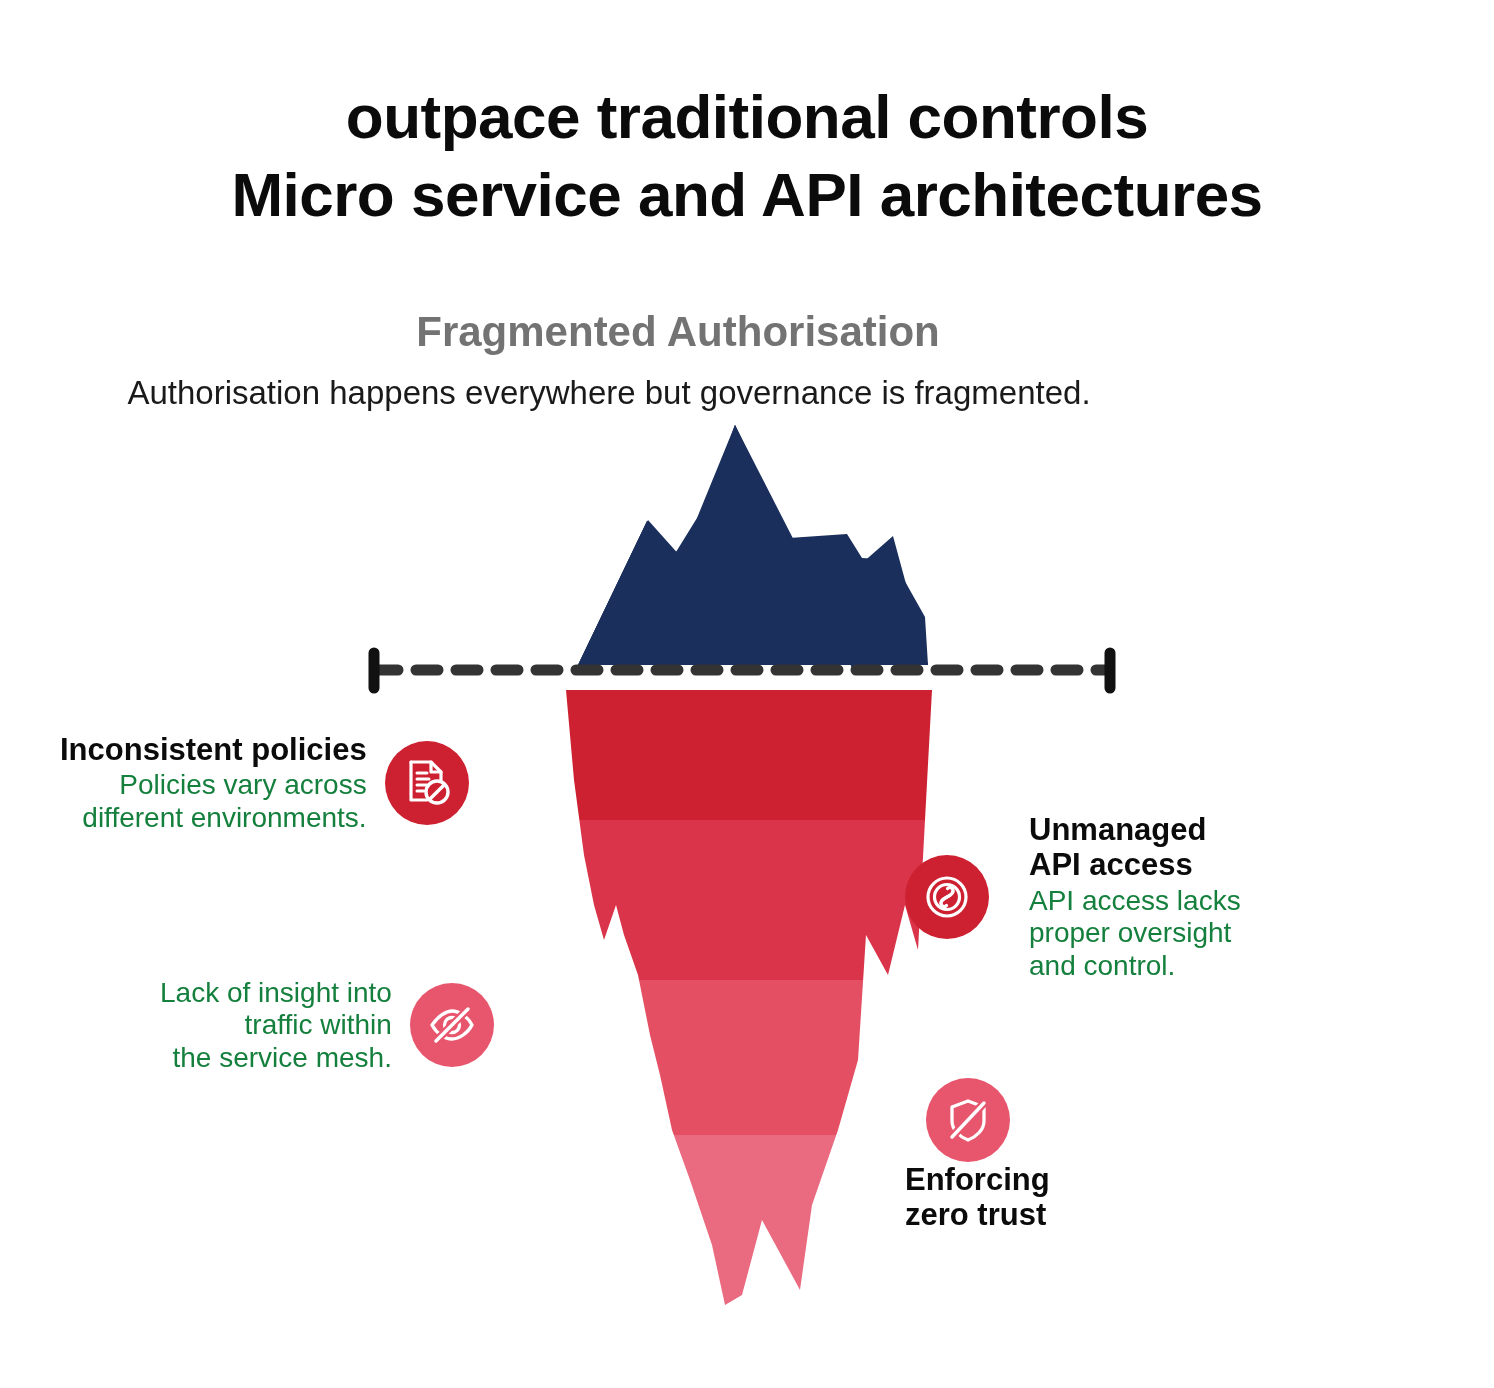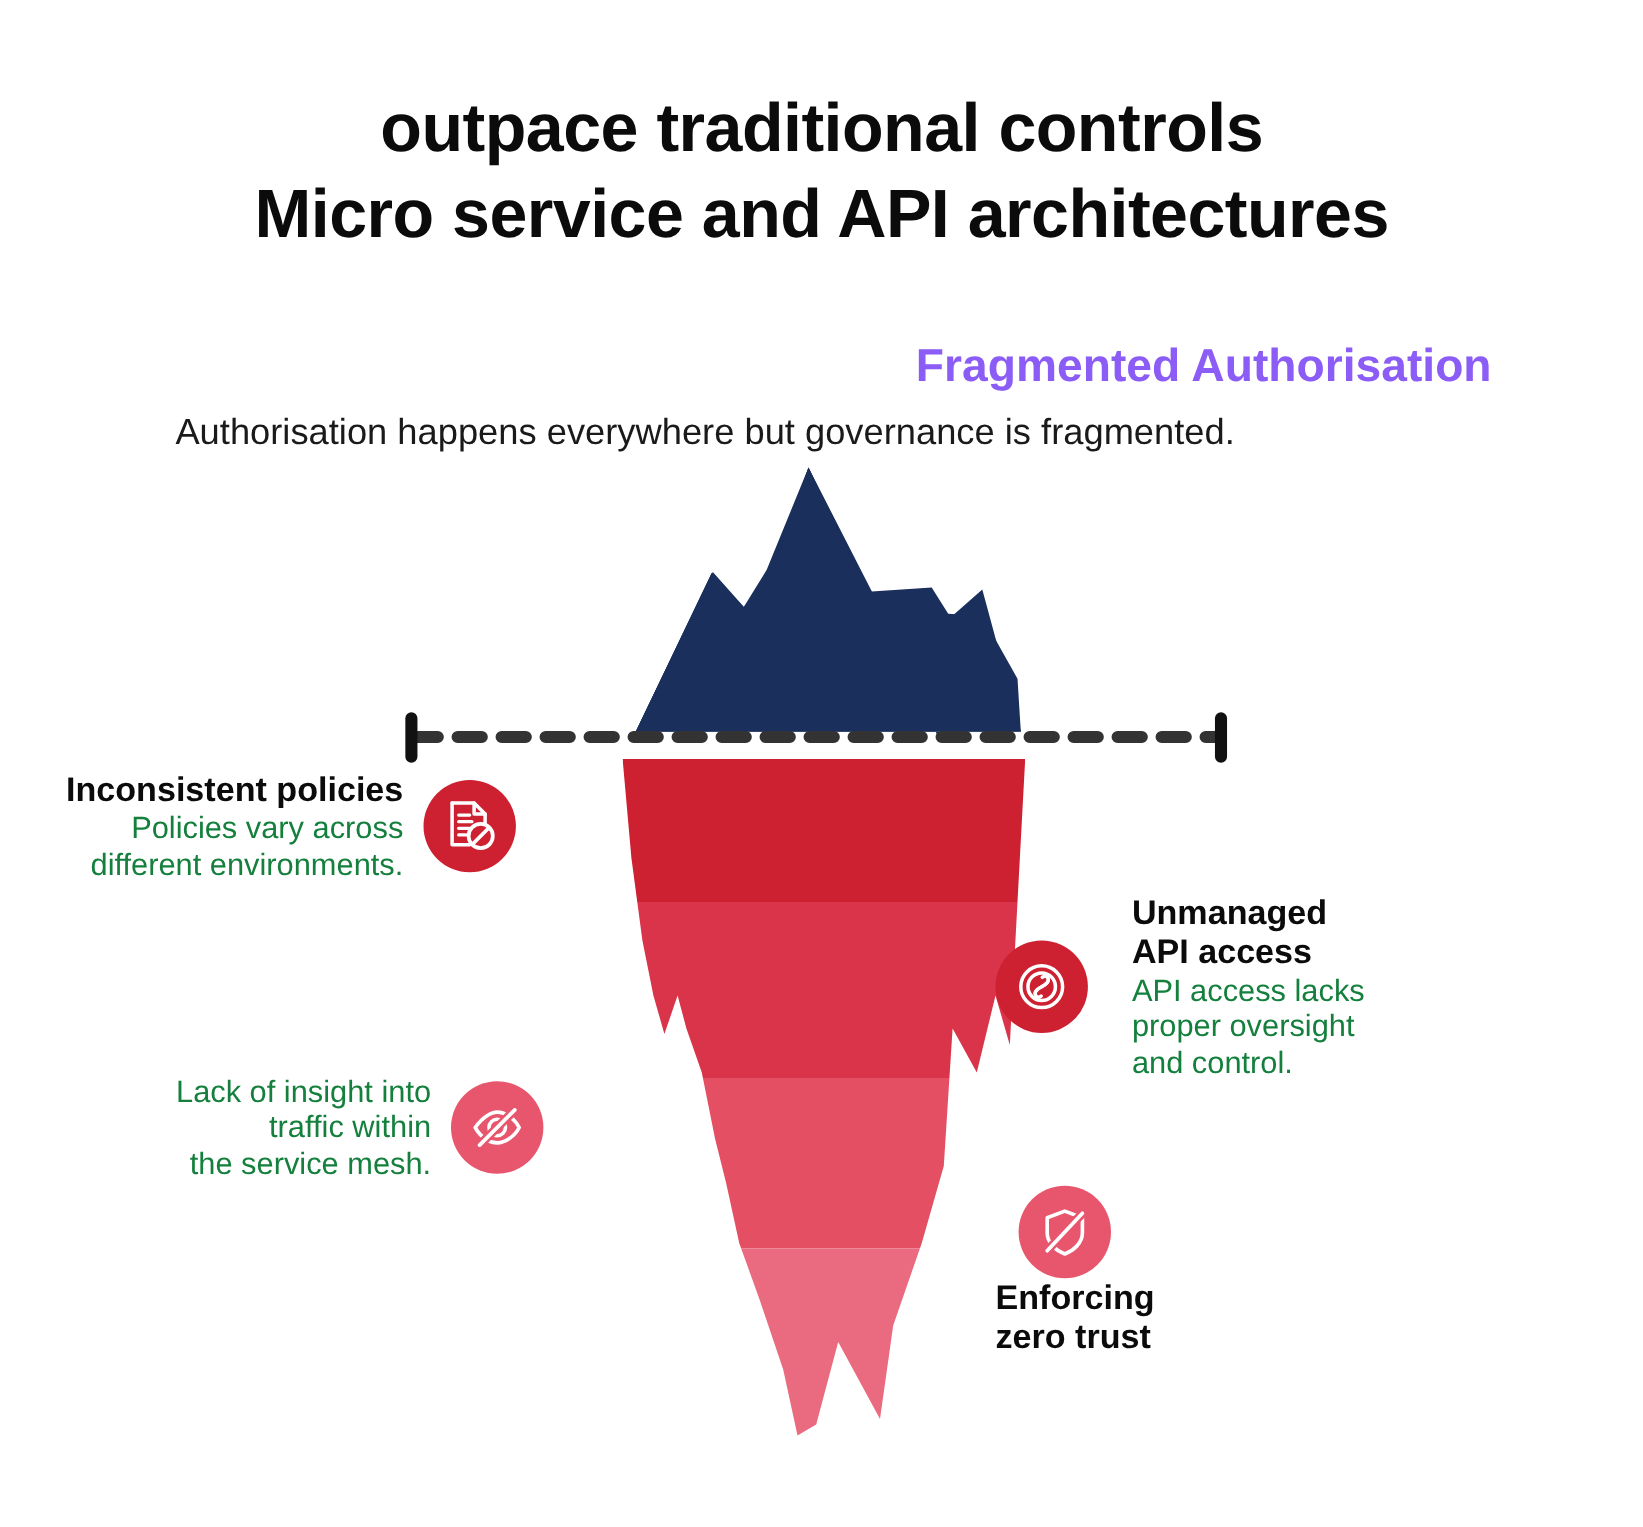--- a/index.html
+++ b/index.html
@@ -33,35 +33,34 @@
     display: block;
     white-space: nowrap;
   }
 
   
   #section-title {
     position: absolute;
     left: 0;
     top: 308px;
     width: 1356px;
-    text-align: right;
+    text-align: center;
     font-size: 42px;
     font-weight: bold;
-    color: #8b5cf6;
+    color: #737373;
   }
   #section-sub {
     position: absolute;
     left: 0;
     top: 374px;
     width: 1218px;
     text-align: center;
     font-size: 33px;
     font-weight: normal;
     color: #1a1a1a;
-    padding-left: 32px;
   }
 
   
   #iceberg-stage {
     position: absolute;
     left: 0;
     top: 0;
     width: 1494px;
     height: 1388px;
   }
@@ -109,21 +108,21 @@
     border-radius: 50%;
     flex: 0 0 84px;
     display: flex;
     align-items: center;
     justify-content: center;
   }
   .callout.left  .icon-badge { margin-left: 18px; }
   .callout.right .icon-badge { margin-right: 18px; }
 
   
-  #callout-inconsistent-policies { left: 60px;  top: 700px; }
+  #callout-inconsistent-policies { left: 60px;  top: 732px; }
   #callout-no-east-west          { left: 160px; top: 975px; }
   #callout-unmanaged-api         { left: 905px; top: 812px; gap: 22px; }
   #callout-zero-trust            { left: 905px; top: 1078px; flex-direction: column; }
 </style>
 </head>
 <body>
 
 <div id="headline">
   <span class="line">outpace traditional controls</span>
   <span class="line">Micro service and API architectures</span>

